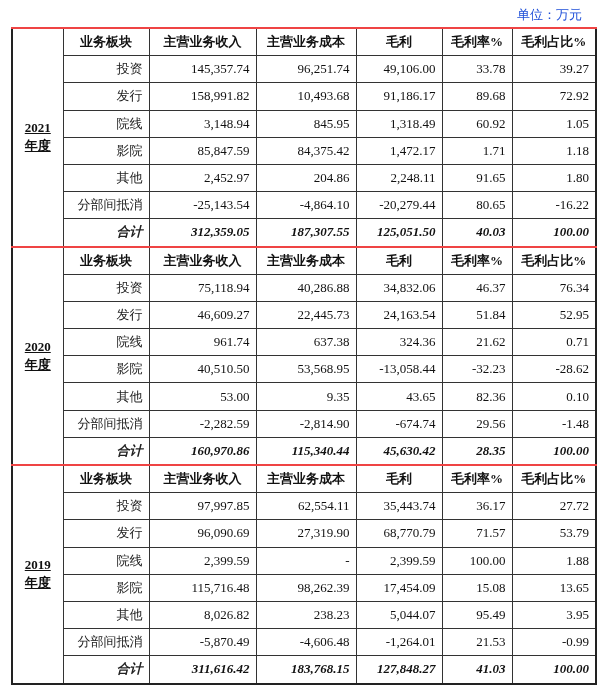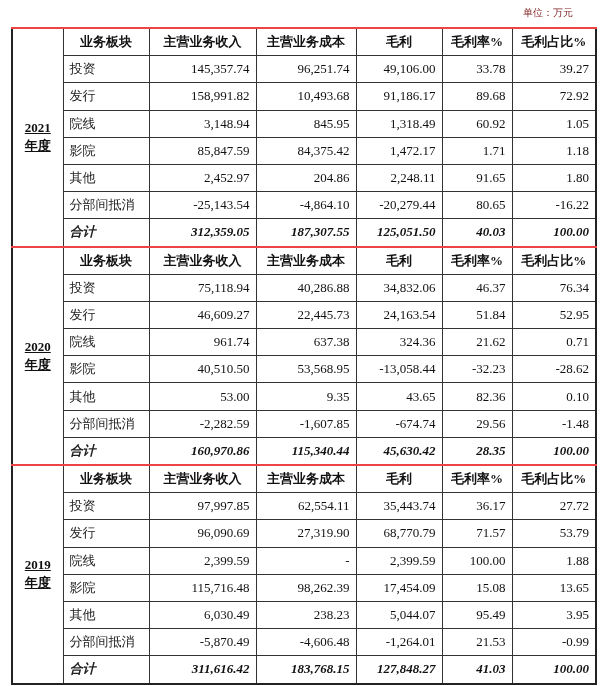--- a/index.html
+++ b/index.html
@@ -1,28 +1,28 @@
 <!DOCTYPE html>
 <html><head>
 <meta charset="utf-8">
 <style>
   html, body { margin: 0; padding: 0; background: #ffffff; }
   body { width: 605px; height: 686px; position: relative; overflow: hidden;
          font-family: "DejaVu Serif", "Liberation Serif", serif; color: #111; }
-  .unit { position: absolute; right: 32px; top: 6px; font-size: 10px; color: #7f1d1d;
+  .unit { position: absolute; right: 23px; top: 6px; font-size: 13px; color: #1d4ed8;
           font-family: "DejaVu Serif", serif; }
   table.fin { position: absolute; left: 11px; top: 27px; border-collapse: collapse;
               table-layout: fixed; width: 584px; border: 2px solid #222; }
   table.fin td { border: 1px solid #333; height: 26.2px; padding: 0 6px;
                  font-size: 13px; font-family: "Liberation Serif", "DejaVu Serif", serif;
                  white-space: nowrap; }
   td.year { text-align: center; font-weight: bold; font-size: 13px; line-height: 18px;
             border-right: 1px solid #333; text-decoration: underline; }
   td.hdr { font-weight: bold; text-align: center; font-family: "DejaVu Sans", sans-serif; font-size: 12.5px; }
-  td.seg { text-align: left; color: #222; font-family: "DejaVu Sans", sans-serif; font-size: 13px; font-weight: normal; }
+  td.seg { text-align: right; color: #222; font-family: "DejaVu Sans", sans-serif; font-size: 13px; font-weight: normal; }
   td.num { text-align: right; }
   tr.total td { font-weight: bold; font-style: italic; }
   tr.total td.seg { font-weight: bold; }
   tr.sec-start td { border-top: 2px solid #ef4444; }
 </style>
 </head>
 <body>
 
 <div class="unit">单位：万元</div>
 
@@ -153,21 +153,21 @@
         <td class="seg">其他</td>
         <td class="num">53.00</td>
         <td class="num">9.35</td>
         <td class="num">43.65</td>
         <td class="num">82.36</td>
         <td class="num">0.10</td>
       </tr>
       <tr>
         <td class="seg">分部间抵消</td>
         <td class="num">-2,282.59</td>
-        <td class="num">-1,607.85</td>
+        <td class="num">-2,814.90</td>
         <td class="num">-674.74</td>
         <td class="num">29.56</td>
         <td class="num">-1.48</td>
       </tr>
       <tr class="total">
         <td class="seg">合计</td>
         <td class="num">160,970.86</td>
         <td class="num">115,340.44</td>
         <td class="num">45,630.42</td>
         <td class="num">28.35</td>
@@ -212,21 +212,21 @@
       <tr>
         <td class="seg">影院</td>
         <td class="num">115,716.48</td>
         <td class="num">98,262.39</td>
         <td class="num">17,454.09</td>
         <td class="num">15.08</td>
         <td class="num">13.65</td>
       </tr>
       <tr>
         <td class="seg">其他</td>
-        <td class="num">6,030.49</td>
+        <td class="num">8,026.82</td>
         <td class="num">238.23</td>
         <td class="num">5,044.07</td>
         <td class="num">95.49</td>
         <td class="num">3.95</td>
       </tr>
       <tr>
         <td class="seg">分部间抵消</td>
         <td class="num">-5,870.49</td>
         <td class="num">-4,606.48</td>
         <td class="num">-1,264.01</td>

